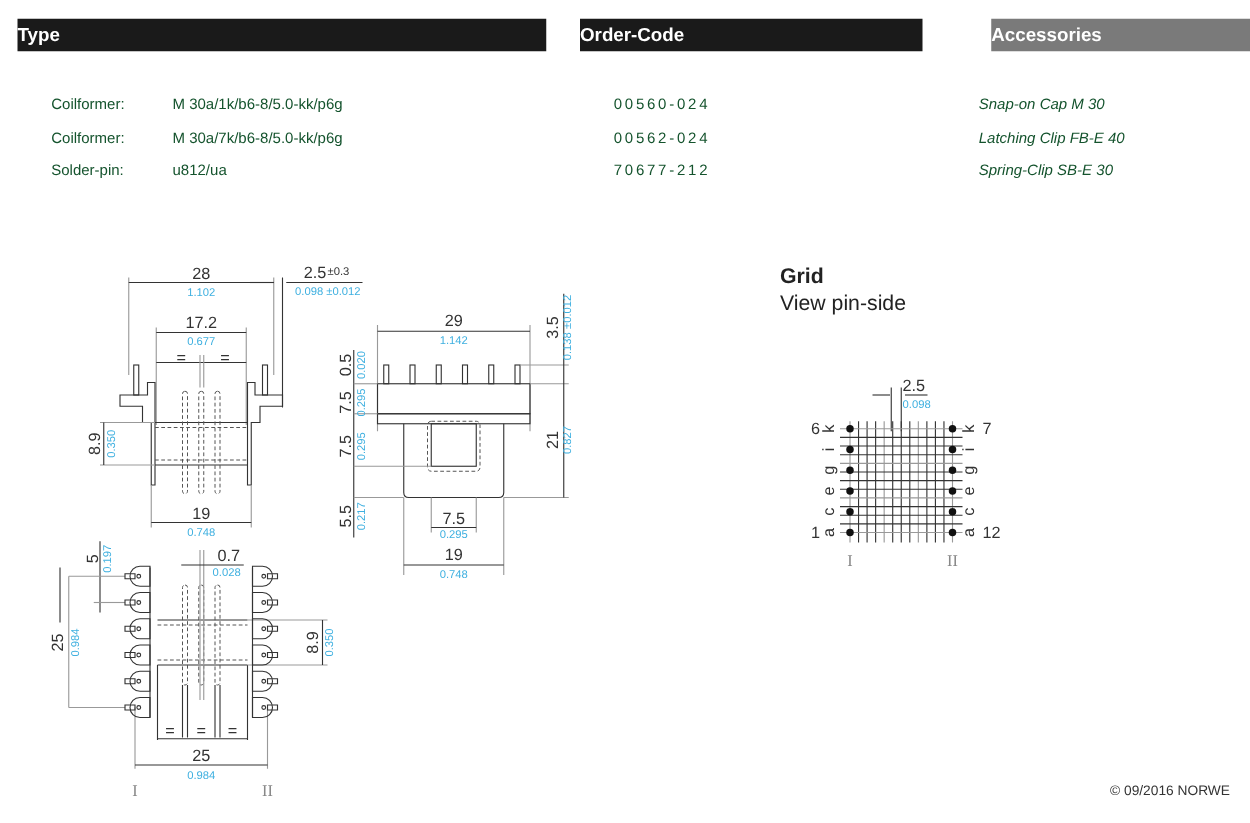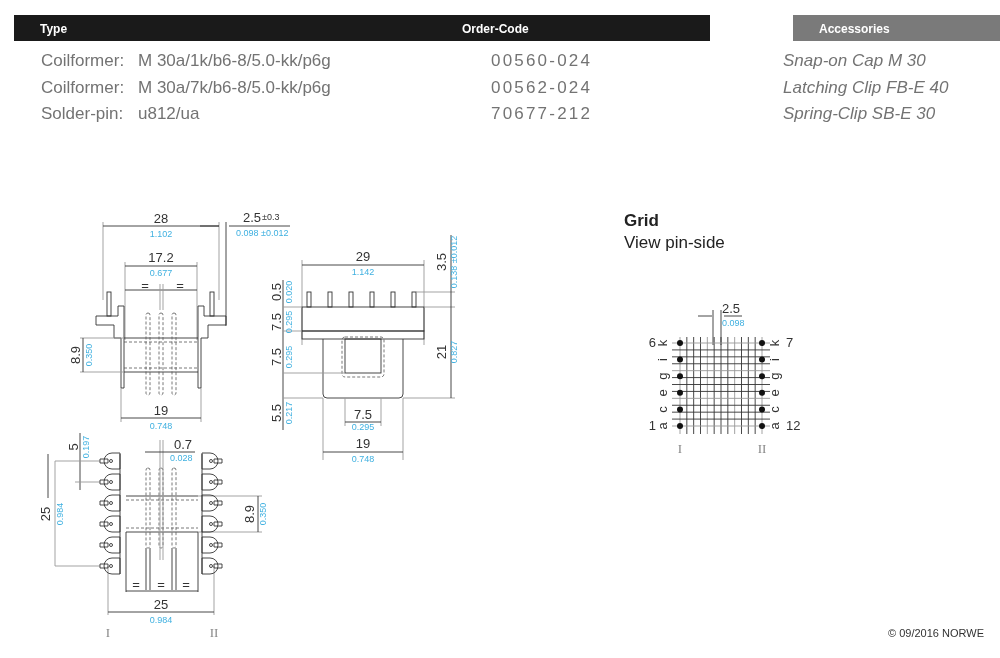--- a/index.html
+++ b/index.html
@@ -1,40 +1,40 @@
 <!DOCTYPE html>
 <html><head>
 <meta charset="utf-8">
 <style>
   html, body { margin:0; padding:0; background:#fff; }
   body { width:1000px; height:658px; position:relative; overflow:hidden;
          font-family:"Liberation Sans", sans-serif; color:#222; }
   .hdr { position:absolute; top:15px; height:26px; color:#fff; font-weight:bold;
-         font-size:12px; line-height:28px; padding-left:26px; box-sizing:border-box; }
+         font-size:15px; line-height:28px; box-sizing:border-box; }
   .hdr.dark { background:#1a1a1a; }
   .hdr.gray { background:#7a7a7a; }
-  .rows { position:absolute; top:48px; font-size:17px; line-height:26.5px; color:#737373; }
+  .rows { position:absolute; top:70px; font-size:12px; line-height:26.5px; color:#14532d; }
   .rows div { white-space:nowrap; }
   .codes { letter-spacing:2.2px; }
   .type-label { display:inline-block; width:97px; }
   svg text { font-family:"Liberation Sans", sans-serif; }
   .dim { font-size:13px; fill:#333; }
   .dimb { font-size:9px; fill:#3fb0e0; }
   .ln { stroke:#333; stroke-width:0.9; fill:none; }
   .lg { stroke:#999; stroke-width:0.9; fill:none; }
   .dash { stroke:#555; stroke-width:0.8; fill:none; stroke-dasharray:3 2; }
   .grid-title { position:absolute; left:624px; top:210px; font-size:17px; line-height:22px; }
   .grid-title b { font-weight:bold; }
   .copyright { position:absolute; right:16px; top:627px; font-size:11px; color:#333; }
 </style>
 </head>
 <body>
 
 <div class="hdr dark" style="left:14px;width:423px;"><span>Type</span></div>
-<div class="hdr dark" style="left:436px;width:274px;"><span>Order-Code</span></div>
+<div class="hdr dark" style="left:464px;width:274px;"><span>Order-Code</span></div>
 <div class="hdr gray" style="left:793px;width:212px;"><span>Accessories</span></div>
 
 <div class="rows" style="left:41px;">
   <div><span class="type-label">Coilformer:</span><span>M 30a/1k/b6-8/5.0-kk/p6g</span></div>
   <div><span class="type-label">Coilformer:</span><span>M 30a/7k/b6-8/5.0-kk/p6g</span></div>
   <div><span class="type-label">Solder-pin:</span><span>u812/ua</span></div>
 </div>
 
 <div class="rows codes" style="left:491px;">
   <div>00560-024</div>

